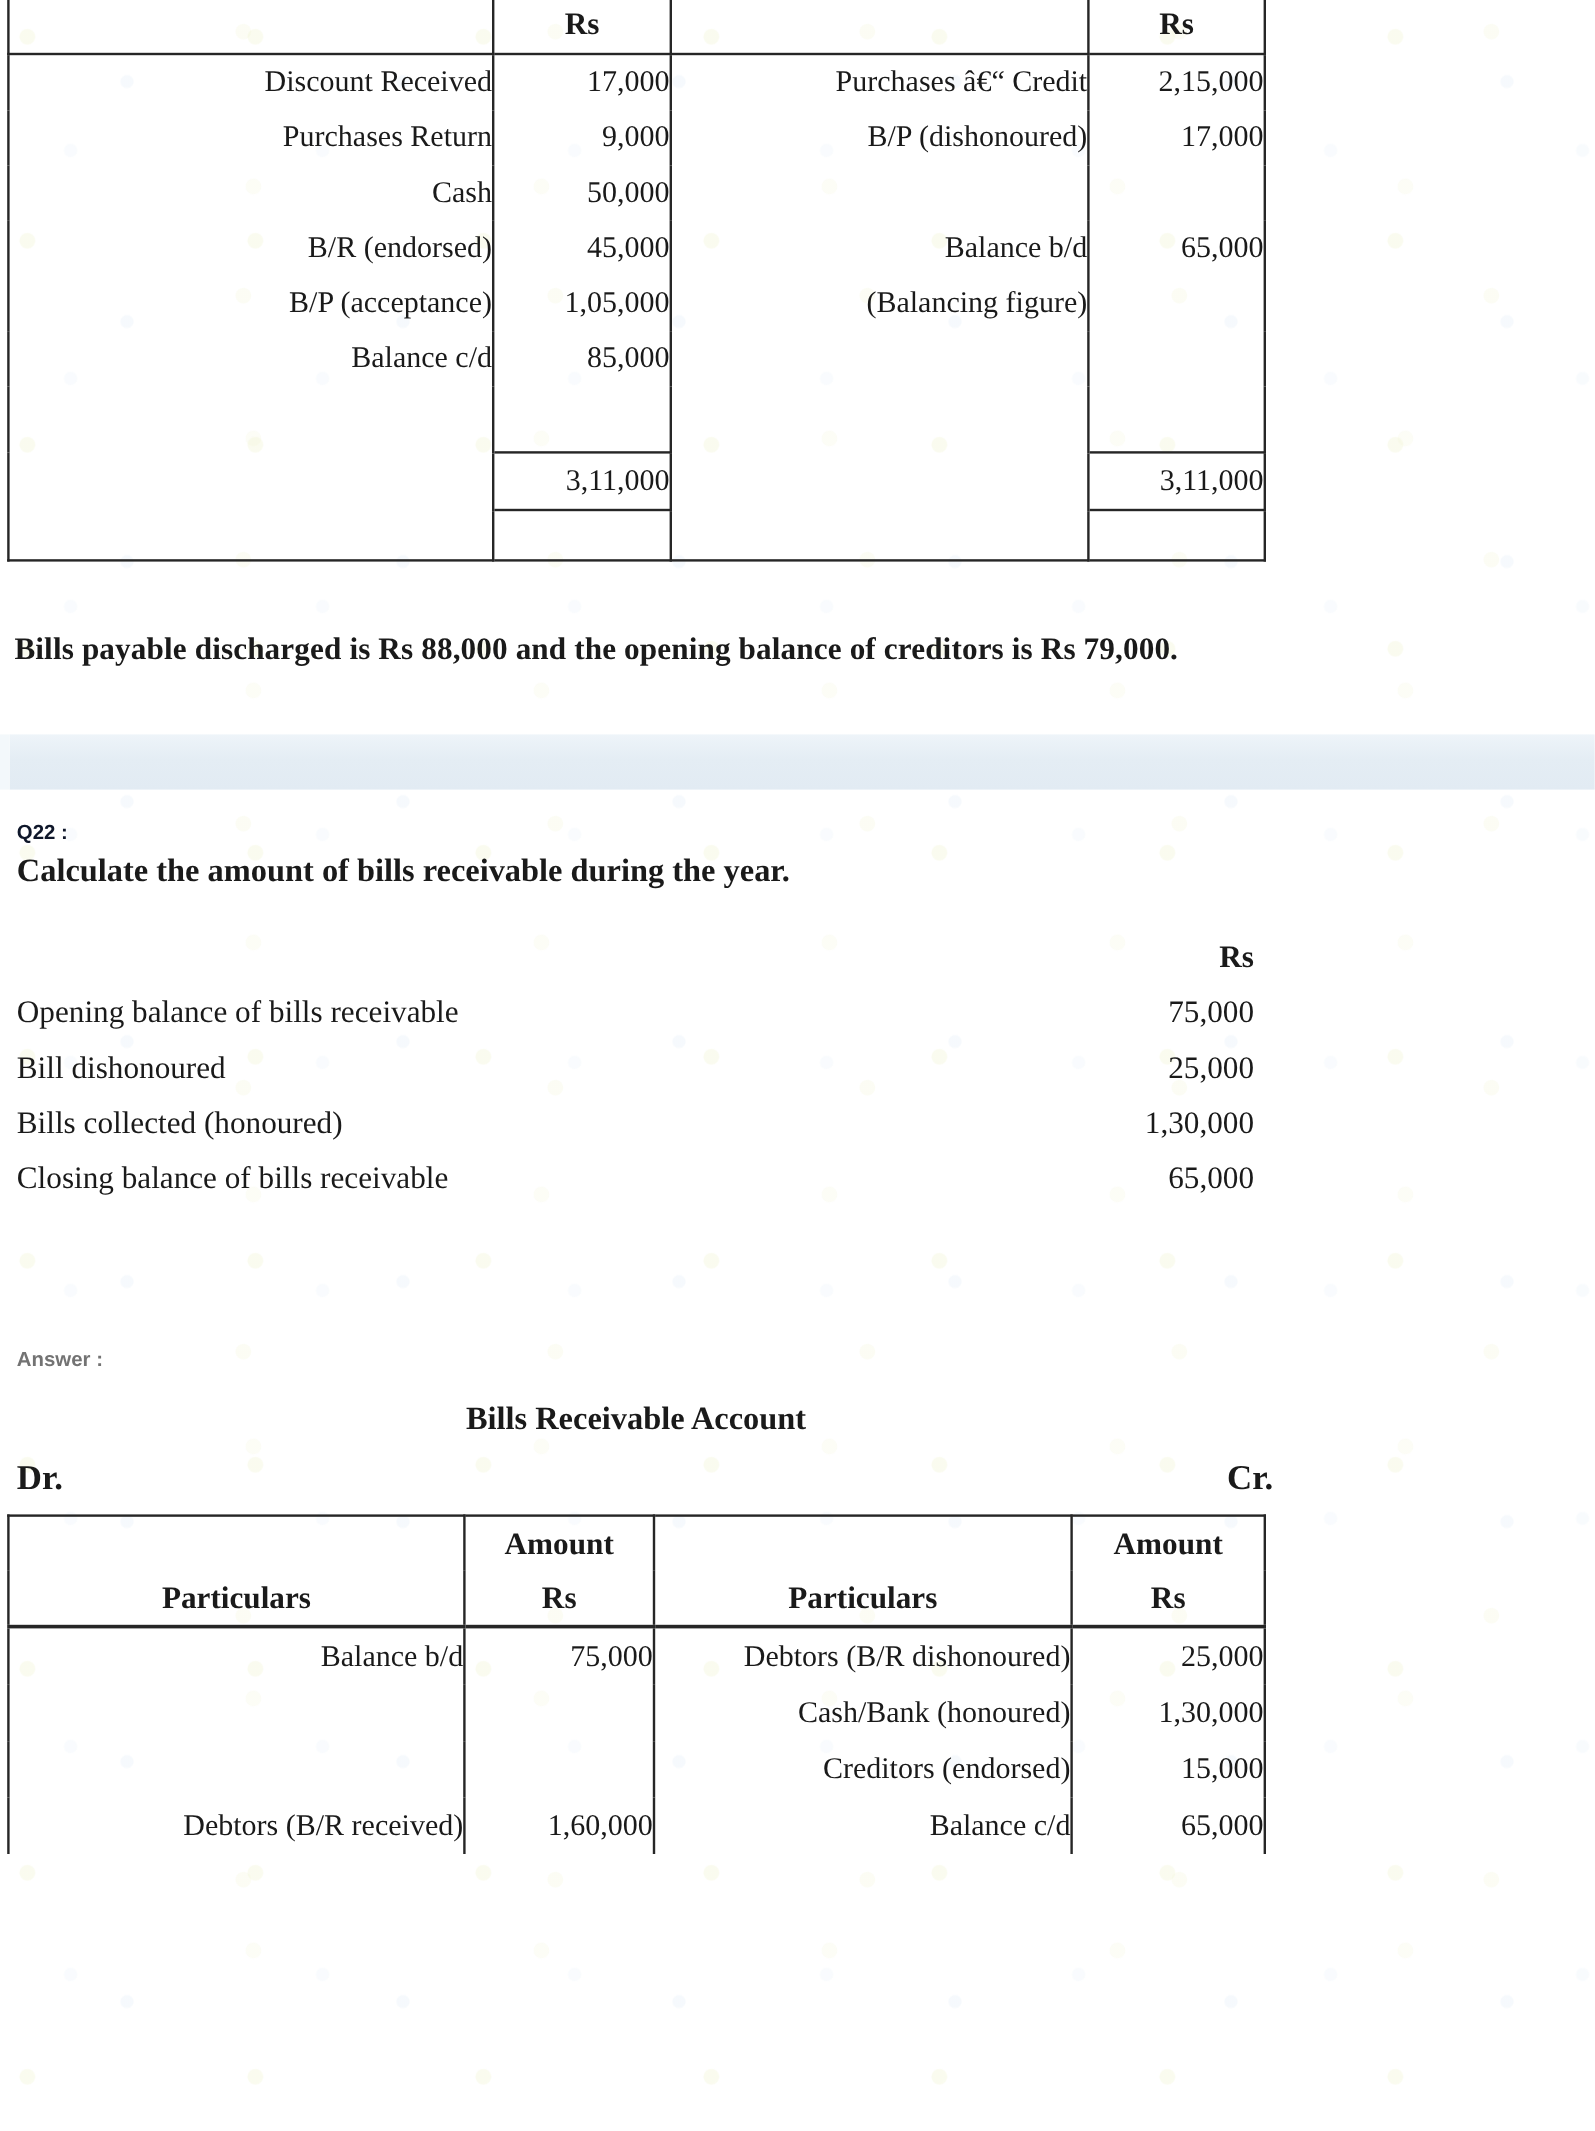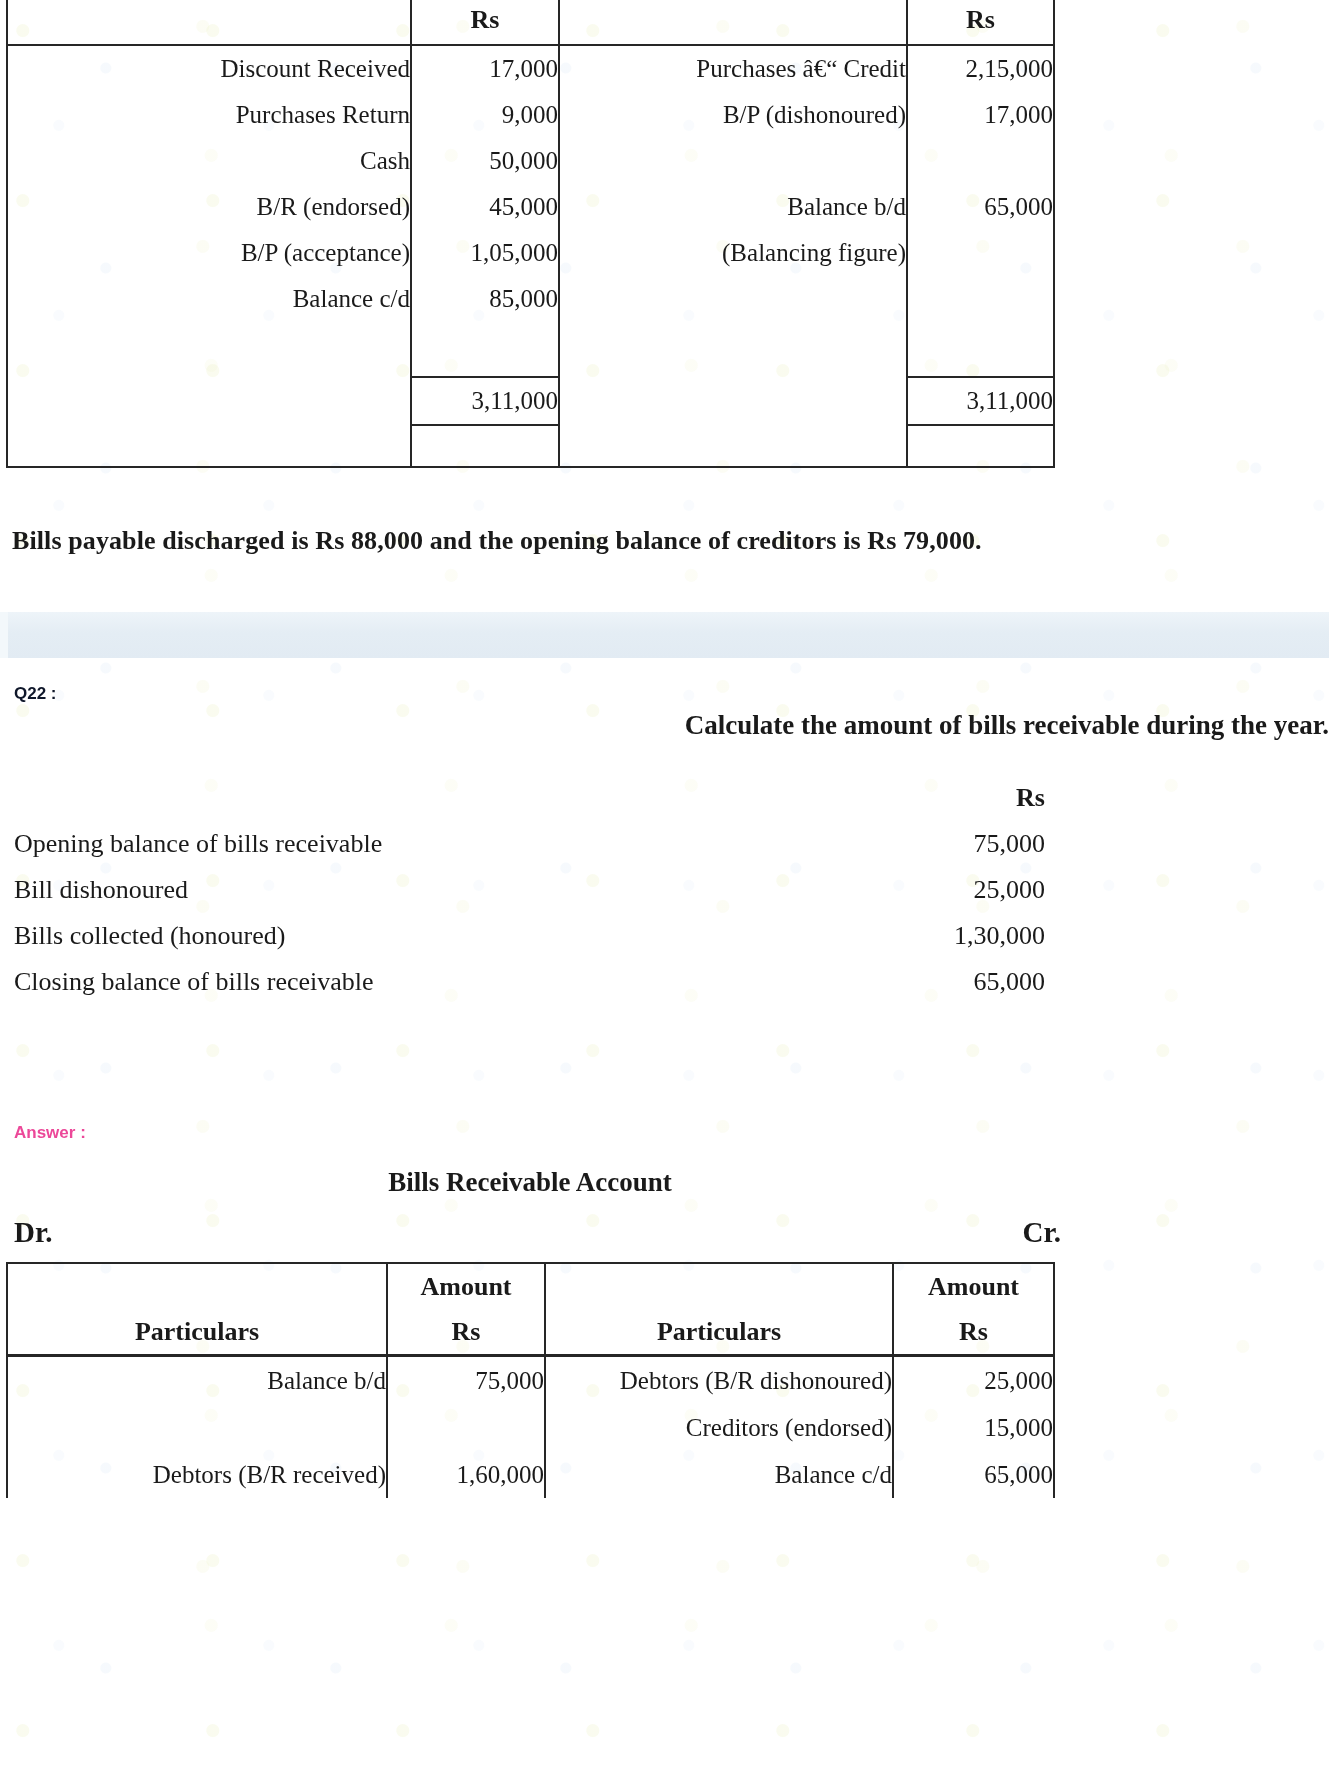--- a/index.html
+++ b/index.html
@@ -90,21 +90,20 @@
     font-family: "Liberation Sans", "DejaVu Sans", sans-serif;
     font-weight: bold;
     font-size: 17px;
     color: #0f172a;
     margin: 26px 0 0 14px;
   }
   .qtext {
     font-weight: bold;
     font-size: 27px;
     margin: 6px 0 16px 14px;
-    text-align: right;
   }
 
   
   table.plain {
     border-collapse: collapse;
     table-layout: fixed;
     width: 1047px;
     margin: 34px 0 0 14px;
   }
   table.plain td {
@@ -117,21 +116,21 @@
   table.plain col.k { width: 862px; }
   table.plain col.v { width: 185px; }
   table.plain td.v  { text-align: right; padding-right: 16px; }
   table.plain tr.head td { font-weight: bold; font-size: 26px; }
 
   
   .answer-label {
     font-family: "Liberation Sans", "DejaVu Sans", sans-serif;
     font-weight: bold;
     font-size: 17px;
-    color: #ec4899;
+    color: #737373;
     margin: 118px 0 0 14px;
   }
   .acct-title {
     text-align: center;
     font-weight: bold;
     font-size: 27px;
     margin: 24px 0 0 0;
     width: 1060px;
   }
   .drcr {
@@ -316,20 +315,26 @@
     <tbody>
       <tr>
         <td class="pad-l">Balance b/d</td>
         <td class="pad-r">75,000</td>
         <td class="pad-l">Debtors (B/R dishonoured)</td>
         <td class="pad-r">25,000</td>
       </tr>
       <tr>
         <td class="pad-l"></td>
         <td class="pad-r"></td>
+        <td class="pad-l">Cash/Bank (honoured)</td>
+        <td class="pad-r">1,30,000</td>
+      </tr>
+      <tr>
+        <td class="pad-l"></td>
+        <td class="pad-r"></td>
         <td class="pad-l">Creditors (endorsed)</td>
         <td class="pad-r">15,000</td>
       </tr>
       <tr>
         <td class="pad-l">Debtors (B/R received)</td>
         <td class="pad-r">1,60,000</td>
         <td class="pad-l">Balance c/d</td>
         <td class="pad-r">65,000</td>
       </tr>
     </tbody>

